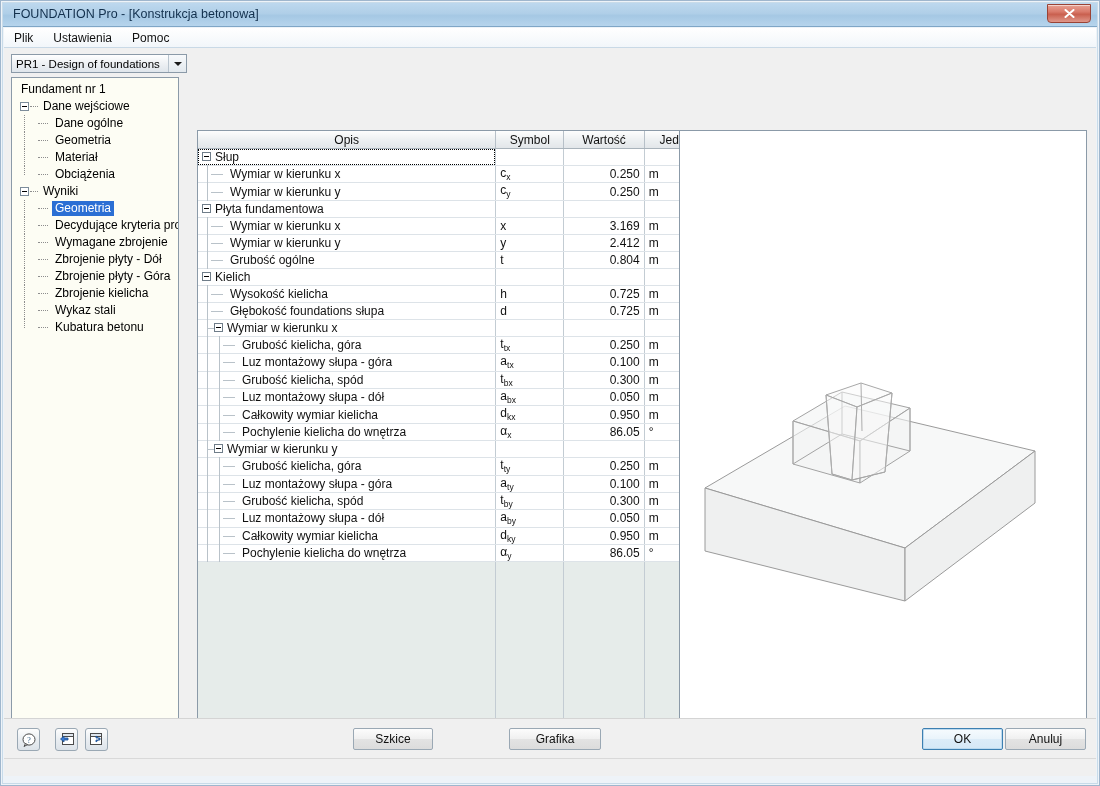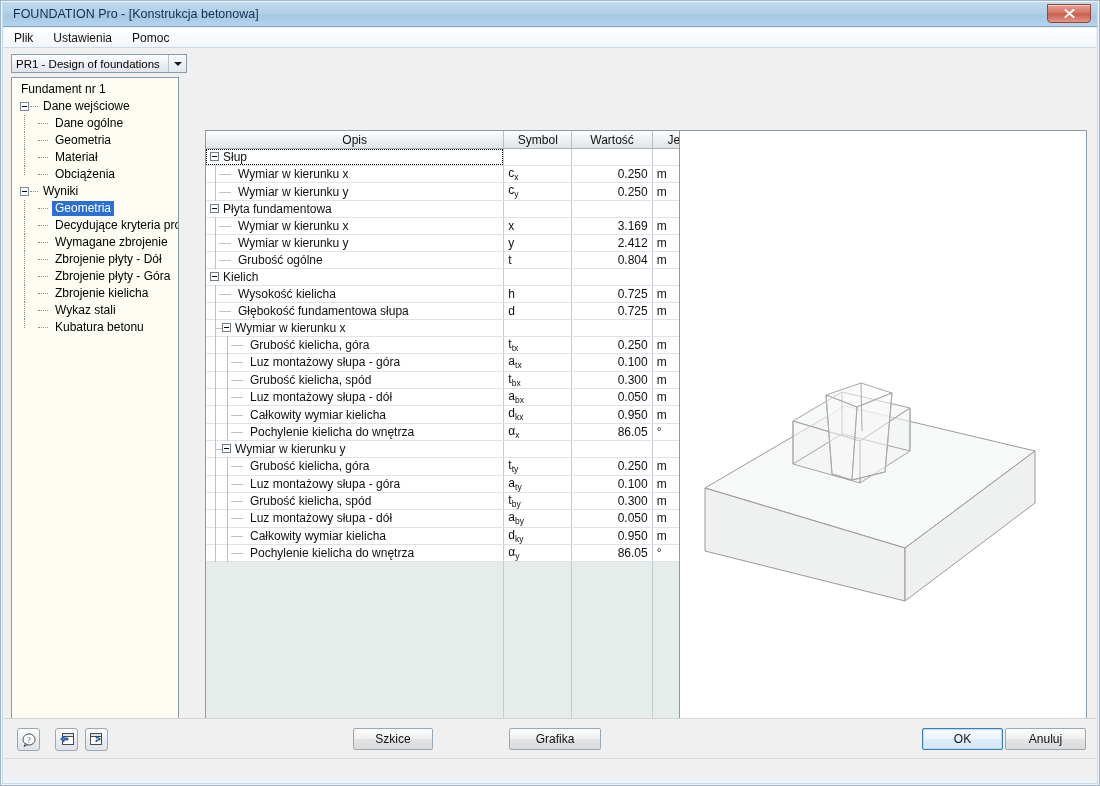--- a/index.html
+++ b/index.html
@@ -241,21 +241,21 @@
   .content {
     position: absolute;
     left: 188px; top: 25px;
     width: 900px; height: 690px;
     background: #f0f0f0;
   }
 
   
   .tablewrap {
     position: absolute;
-    left: 13px; top: 57px;
+    left: 5px; top: 57px;
     width: 533px; height: 628px;
     border: 1px solid #8b9aa8;
     background: #fff;
     box-sizing: border-box;
     overflow: hidden;
   }
   .tbl { border-collapse: collapse; width: 100%; table-layout: fixed; }
   .tbl th {
     height: 17px;
     background: linear-gradient(180deg, #fdfdfd 0%, #eceff1 55%, #e2e6e9 100%);
@@ -656,21 +656,21 @@
                 </td>
                 <td class="c-sym">h</td>
                 <td class="c-val">0.725</td>
                 <td class="c-unit">m</td>
               </tr>
               <tr class="">
                 <td class="c-desc">
                   <div class="desc-inner">
                     <span class="vline" style="left: 9px;"></span>
                     <span class="hline" style="left: 13px; width: 12px;"></span>
-                    <span class="dtext" style="left: 32px;">Głębokość fundamentowa słupa</span>
+                    <span class="dtext" style="left: 32px;">Głębokość foundations słupa</span>
                   </div>
                 </td>
                 <td class="c-sym">d</td>
                 <td class="c-val">0.725</td>
                 <td class="c-unit">m</td>
               </tr>
               <tr class="grp ">
                 <td class="c-desc">
                   <div class="desc-inner">
                     <span class="vline" style="left: 9px;"></span>

